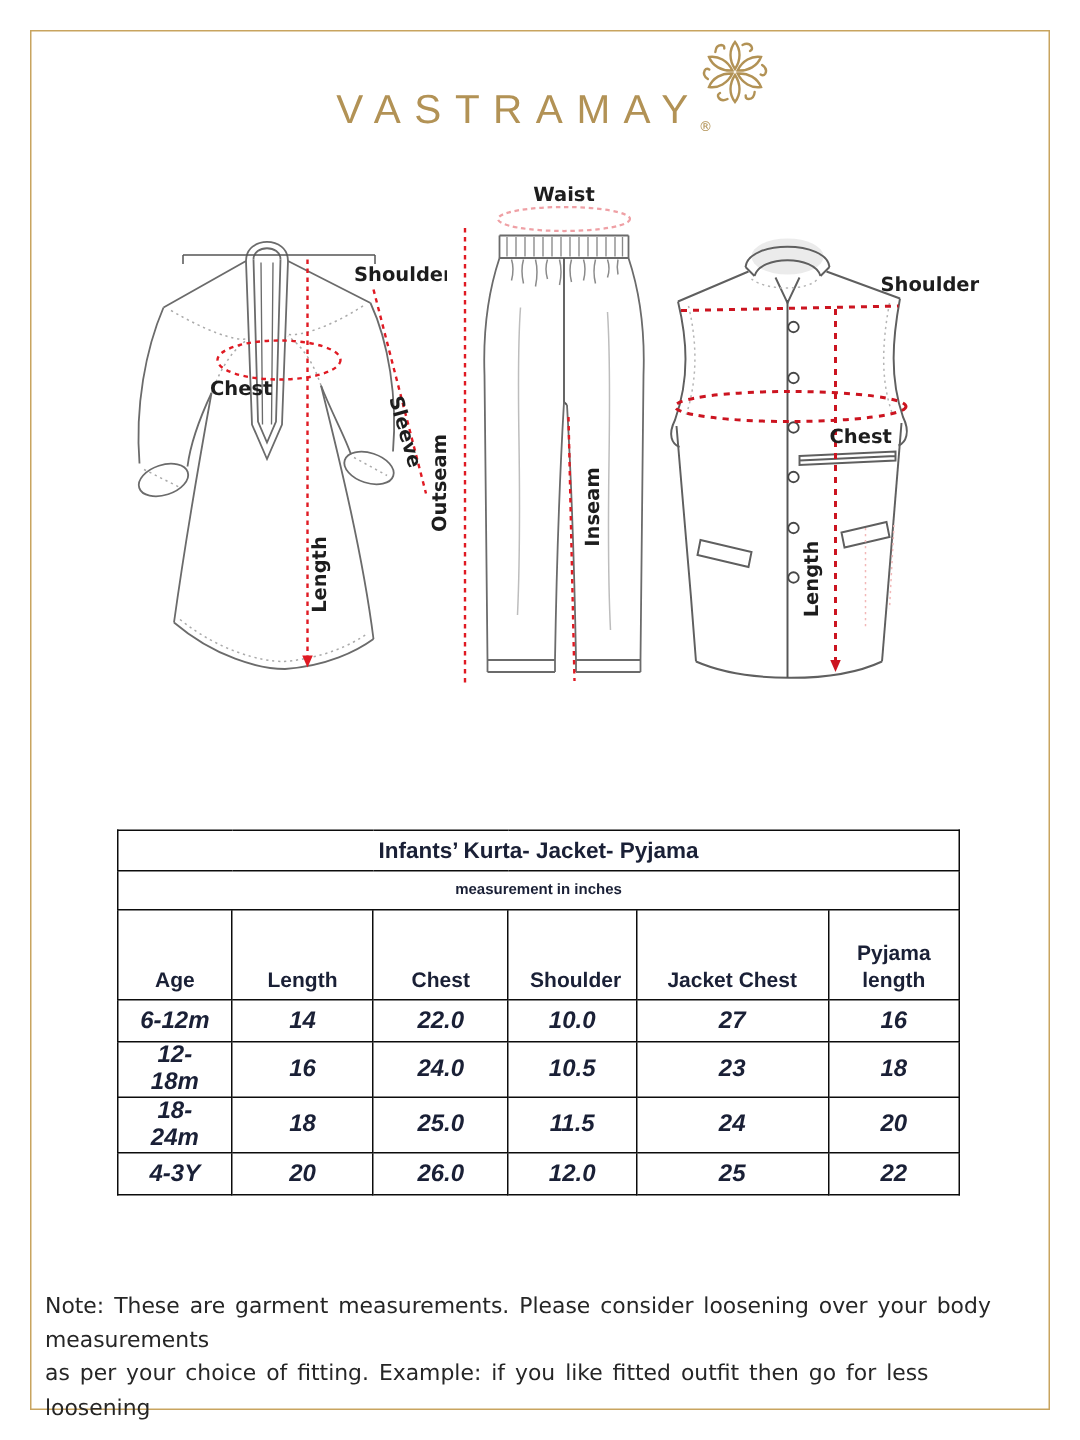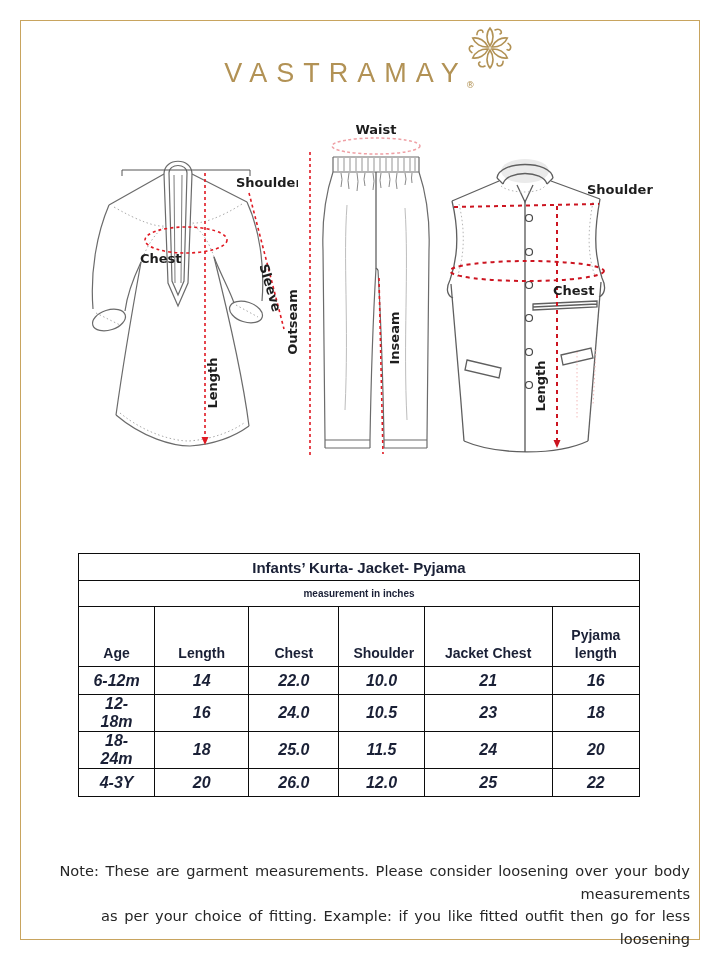--- a/index.html
+++ b/index.html
@@ -43,21 +43,21 @@
     border:1.6px solid #0c0c0c; text-align:center; font-weight:bold;
     padding:0 14px; overflow:hidden;
   }
   tr.t-title td { height:27px; font-size:15px; }
   tr.t-sub td   { height:26px; font-size:10px; }
   tr.t-head th  { height:60px; font-size:14px; vertical-align:bottom; padding-bottom:4px; line-height:1.25;margin-top:33px; }
   tr.t-row td   { height:28px; font-size:16px;font-style:italic; }
   
   .note {
     position:absolute; left:30px; top:860px; width:660px;
-    text-align:right; font-size:14.6px; line-height:1.55; color:#262626;
+    text-align:left; font-size:14.6px; line-height:1.55; color:#262626;
     font-family:"DejaVu Sans",sans-serif; word-spacing:2px;
   }
 </style>
 </head>
 <body>
 
 <div class="page">
   <div class="gold-frame"></div>
 
   <div class="logo-row">
@@ -242,21 +242,21 @@
           <th>Chest</th>
           <th>Shoulder</th>
           <th>Jacket  Chest</th>
           <th>Pyjama length</th>
         </tr>
         <tr class="t-row">
           <td>6-12m</td>
           <td>14</td>
           <td>22.0</td>
           <td>10.0</td>
-          <td>21</td>
+          <td>27</td>
           <td>16</td>
         </tr>
         <tr class="t-row">
           <td>12-18m</td>
           <td>16</td>
           <td>24.0</td>
           <td>10.5</td>
           <td>23</td>
           <td>18</td>
         </tr>

